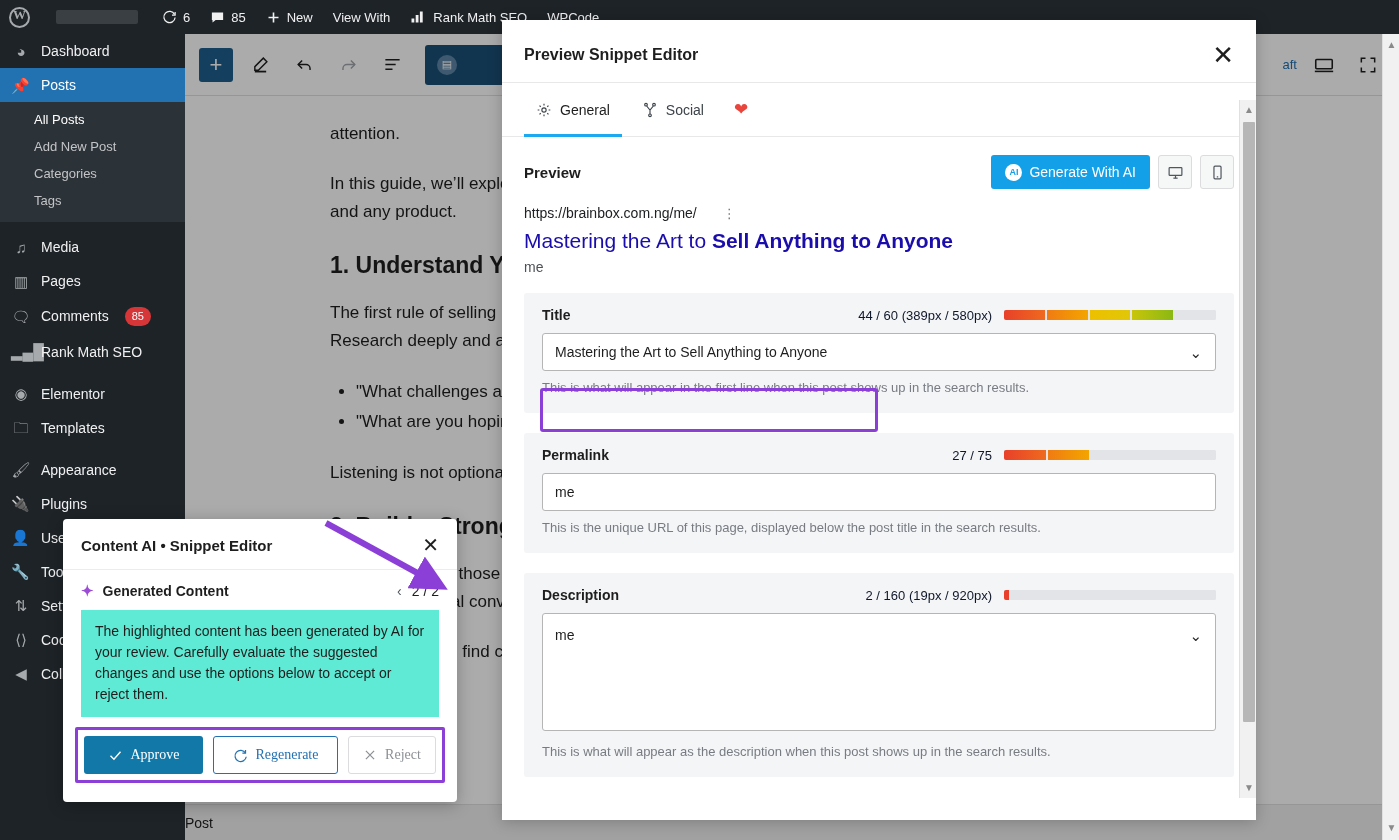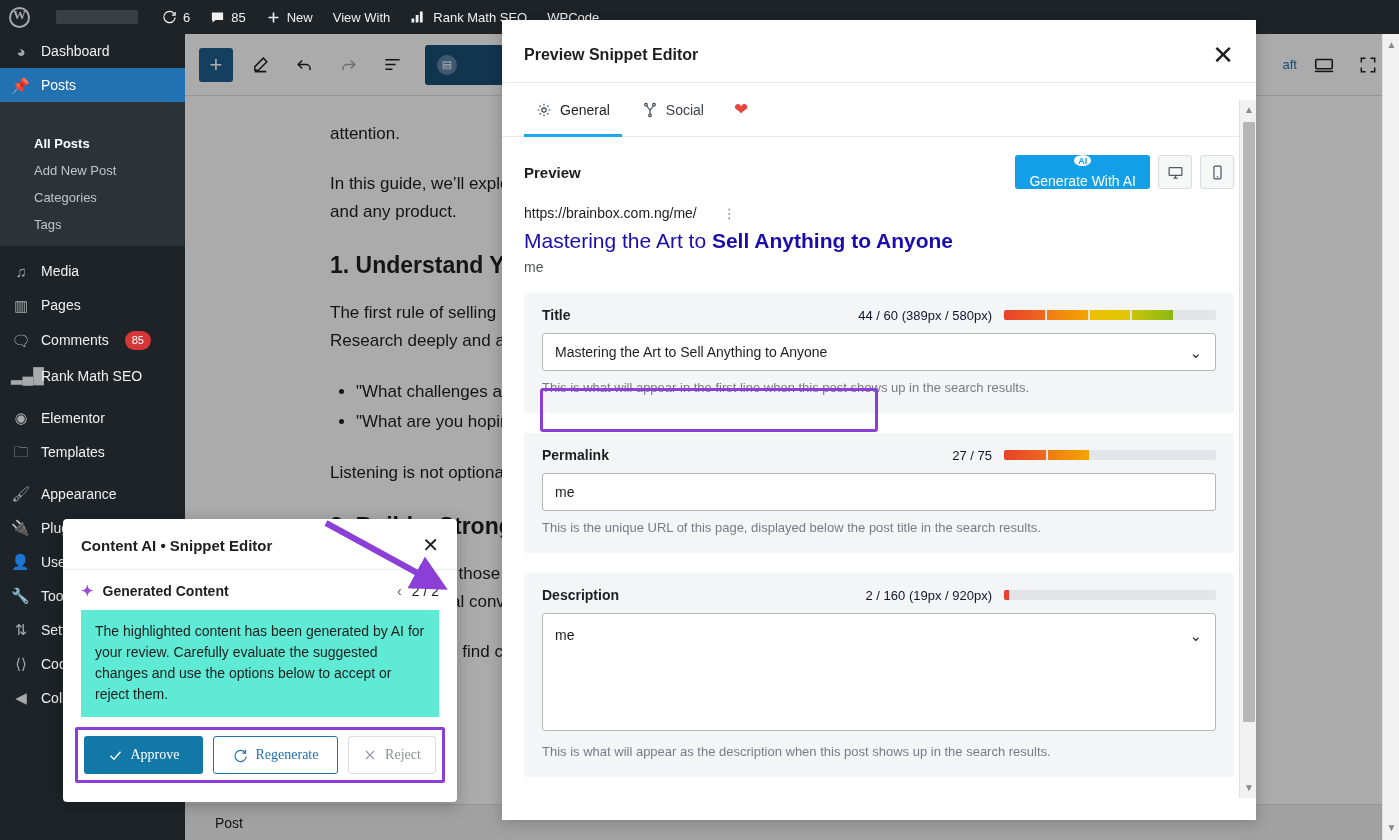--- a/index.html
+++ b/index.html
@@ -44,21 +44,21 @@
   }
   .menu-top .mi { width: 20px; text-align: center; color:#a7aaad; font-size:15px; line-height:1; }
   .menu-top.current { background: #2271b1; color: #fff; font-weight: 400; }
   .menu-top.current .mi { color: #fff; }
   .menu-top.current:after {
     content: ""; position: absolute; right: -8px; top: 50%; margin-top: -8px;
     border: 8px solid transparent; border-left-color: #2271b1;
   }
   .submenu { background: #2c3338; padding: 4px 0 8px 0; }
   .submenu a { display: block; padding: 6px 0 6px 34px; font-size: 13px; color: #c3c4c7; text-decoration: none; }
-  .submenu a.current { color: #fff; font-weight: 700; margin-top: 24px; }
+  .submenu a.current { color: #fff; font-weight: 400; }
   .badge-count {
     display: inline-block; background: #d63638; color: #fff; border-radius: 10px;
     font-size: 11px; padding: 1px 7px; margin-left: 6px; line-height: 1.5;
   }
   .menu-sep { height: 8px; }
 
   
   .editor {
     position: absolute; top: 34px; left: 185px; right: 0; bottom: 0;
     background: #fff; z-index: 1;
@@ -78,21 +78,21 @@
   .tb-savedraft { color: #2271b1; font-size: 13px; }
 
   .ed-body { padding: 24px 0 0 0; }
   .ed-col { width: 560px; margin: 0 0 0 145px; }
   .ed-p { font-size: 17px; line-height: 1.65; color: #1e1e1e; margin-bottom: 22px; }
   .ed-h2 { font-size: 23px; font-weight: 700; color: #1e1e1e; margin: 26px 0 20px 0; }
   .ed-ul { margin: 0 0 22px 26px; font-size: 17px; line-height: 1.75; color: #1e1e1e; }
   .ed-footer {
     position: absolute; left: 0; right: 0; bottom: 0; height: 36px;
     background: #f0f0f1; border-top: 1px solid #e0e0e0;
-    display: flex; align-items: center; padding-left: 30px; font-size: 14px; color: #1e1e1e;
+    display: flex; align-items: center; font-size: 14px; color: #1e1e1e;
   }
 
   
   .dim {
     position: absolute; top: 34px; left: 185px; right: 0; bottom: 0;
     background: rgba(0,0,0,0.33); z-index: 2;
   }
 
   
   .modal {
@@ -128,21 +128,21 @@
 
   .prev-head {
     display: flex; align-items: center; justify-content: space-between;
     padding: 18px 0 14px 0;
   }
   .prev-label { font-size: 15px; font-weight: 700; color: #1e1e1e; }
   .prev-actions { display: flex; align-items: center; gap: 8px; }
   .btn-ai {
     background: #14a0e8; color: #fff; border: none; border-radius: 3px;
     height: 34px; padding: 0 14px; font-size: 14px; display: flex; align-items: center; gap: 7px;
-    font-family: "Liberation Sans", sans-serif; cursor: pointer; flex-direction: column;
+    font-family: "Liberation Sans", sans-serif; cursor: pointer;
   }
   .ai-badge {
     width: 17px; height: 17px; border-radius: 50%; background: #fff; color: #14a0e8;
     font-size: 9px; font-weight: 700; display: flex; align-items: center; justify-content: center;
   }
   .dev-btn {
     width: 34px; height: 34px; border: 1px solid #dcdcde; border-radius: 3px; background: #f6f7f7;
     display: flex; align-items: center; justify-content: center; color: #50575e; cursor: pointer;
   }
 

